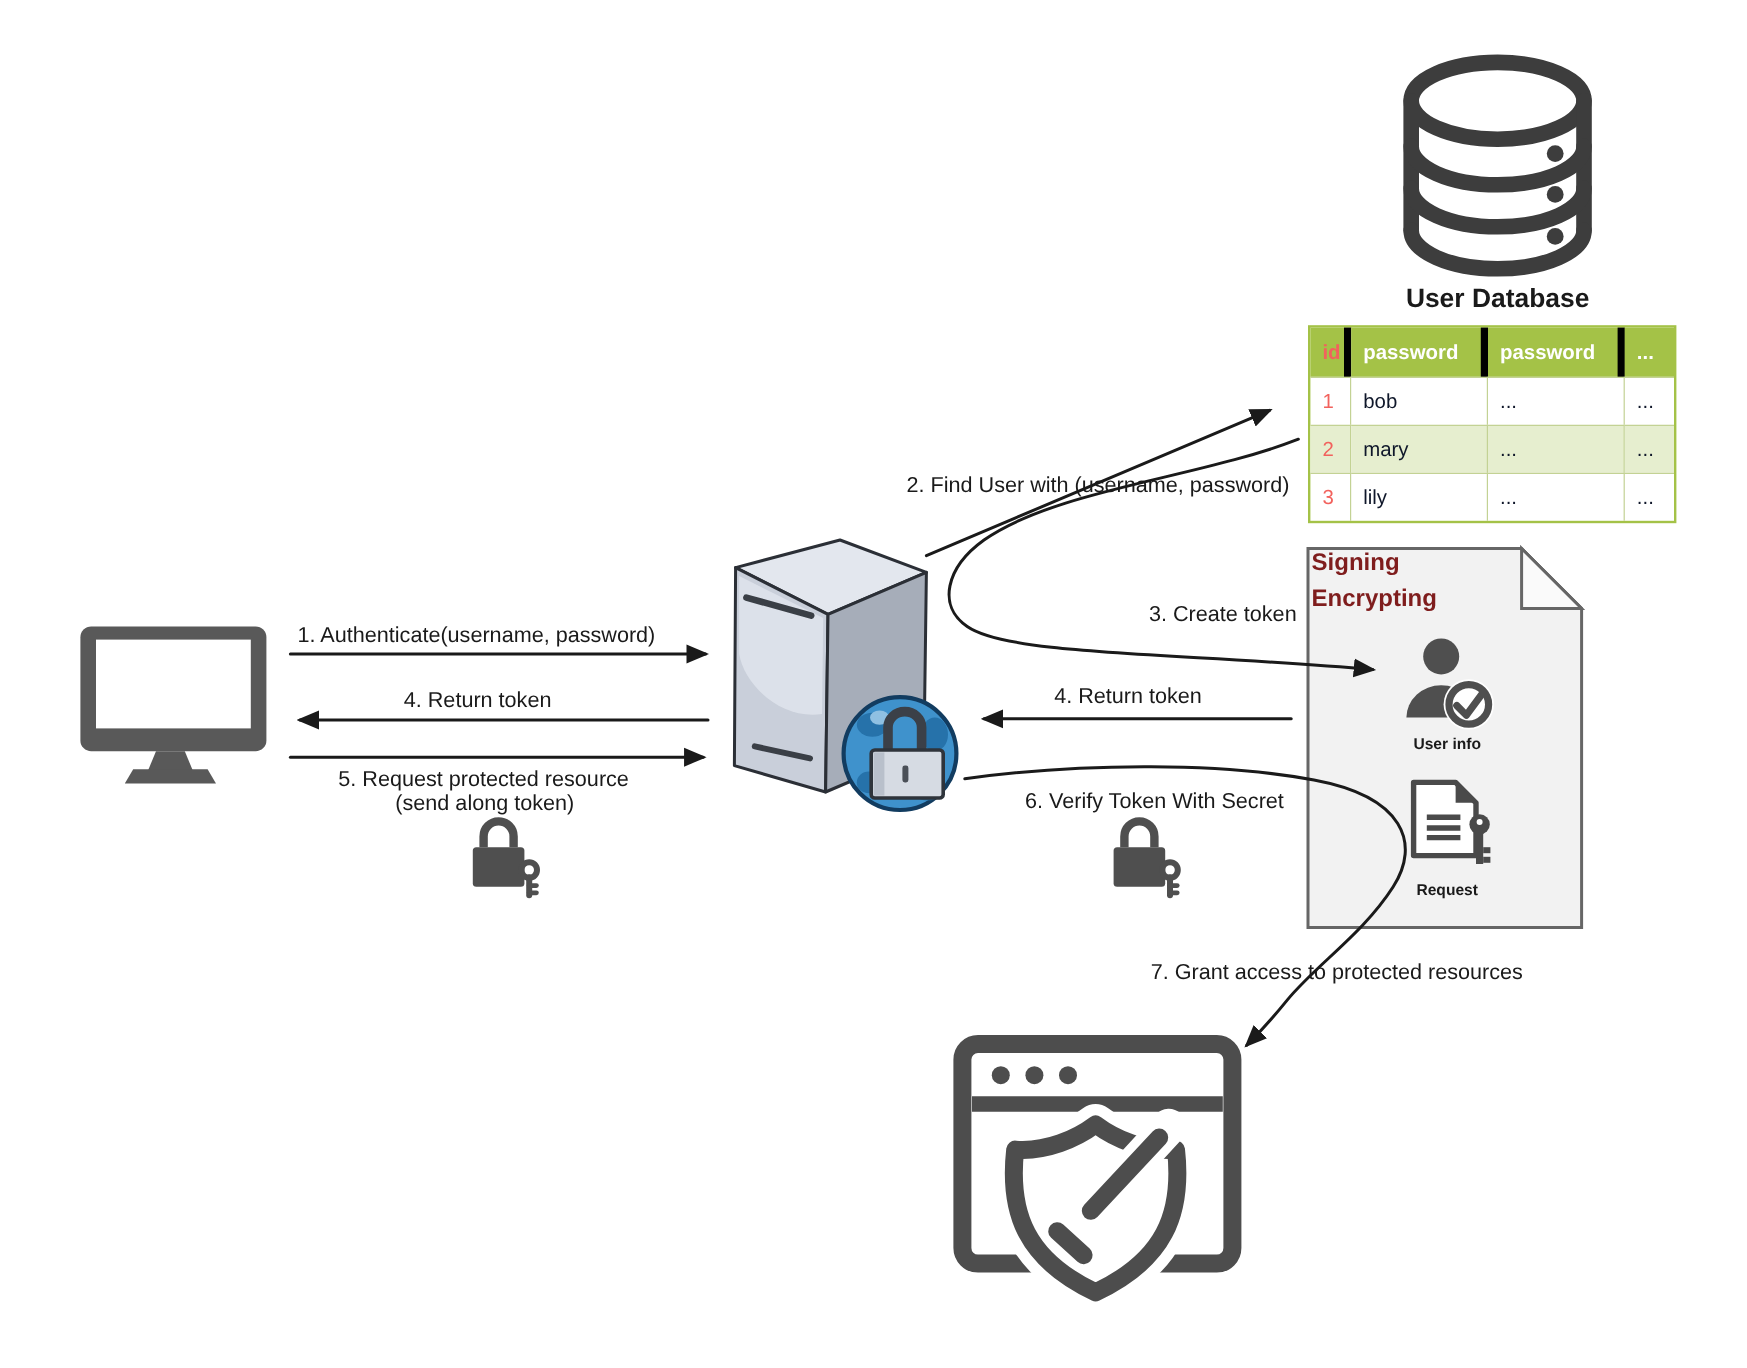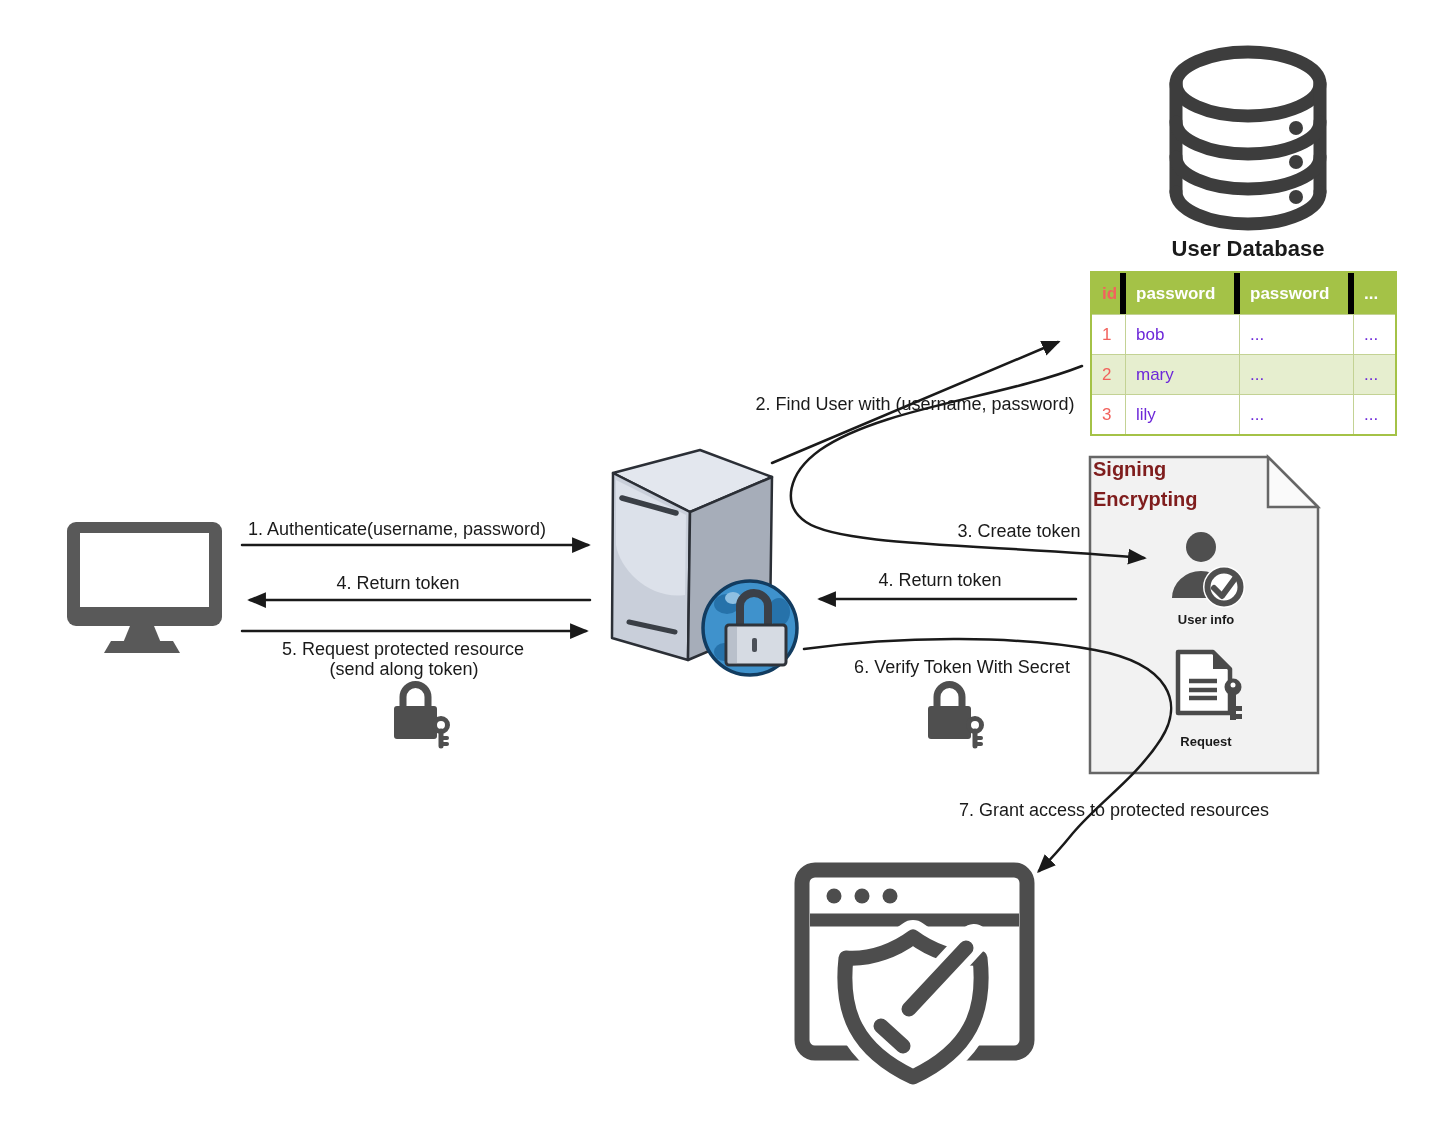--- a/index.html
+++ b/index.html
@@ -9,21 +9,21 @@
   .lbl{position:absolute;white-space:nowrap;color:#1a1a1a;font-size:18px;line-height:1.1;
        transform:translate(-50%,-50%);}
   .leftlab{position:absolute;white-space:nowrap;color:#7f1d1d;font-weight:bold;font-size:20px;}
   .bold{font-weight:bold;}
   .title{font-size:22px;}
   .sublab{font-size:13px;font-weight:bold;}
   
   .db-table{position:absolute;border:2px solid #a4c247;background:#fff;}
   .tr{display:grid;grid-template-columns:34px 114px 114px 41px;}
   .td{height:40px;display:flex;align-items:center;padding-left:10px;box-sizing:border-box;
-      font-size:17px;color:#6d28d9;border-right:1px solid #c3d294;}
+      font-size:17px;color:#0f172a;border-right:1px solid #c3d294;}
   .td:last-child{border-right:none;}
   .tr.head .td{background:#a4c247;color:#ffffff;font-weight:bold;height:41px;
       border-right:6px solid #000000;}
   .tr.head .td:last-child{border-right:none;}
   .tr.head .td.cid{color:#f2625d;}
   .tr.body .td{border-top:1px solid #c3d294;}
   .tr.body .td.cid{color:#f2625d;justify-content:flex-start;}
   .tr.alt .td{background:#e6eecf;}
 </style>
 </head>
@@ -142,21 +142,21 @@
     <path d="M 590 600 H 250" marker-end="url(#ah)"></path>
     <path d="M 242 631 H 586" marker-end="url(#ah)"></path>
     <path d="M 804 649 C 905 635 1020 636 1095 650 C 1170 664 1184 703 1161 739 C 1136 778 1098 803 1073 833 C 1056 854 1047 863 1039 871" marker-end="url(#ah)"></path>
   </g>
 </svg>
 
 <div class="lbl bold title" style="left:1248px;top:249px">User Database</div>
 
 <div class="lbl" style="left:397px;top:530px">1. Authenticate(username, password)</div>
 <div class="lbl" style="left:915px;top:405px">2. Find User with (username, password)</div>
-<div class="lbl" style="left:1019px;top:532px">3. Create token</div>
+<div class="lbl" style="left:1019px;top:512px">3. Create token</div>
 <div class="lbl" style="left:940px;top:581px">4. Return token</div>
 <div class="lbl" style="left:398px;top:584px">4. Return token</div>
 <div class="lbl" style="left:403px;top:650px">5. Request protected resource</div>
 <div class="lbl" style="left:404px;top:670px">(send along token)</div>
 <div class="lbl" style="left:962px;top:668px">6. Verify Token With Secret</div>
 <div class="lbl" style="left:1114px;top:811px">7. Grant access to protected resources</div>
 
 <div class="leftlab" style="left:1093px;top:458px">Signing</div>
 <div class="leftlab" style="left:1093px;top:488px">Encrypting</div>
 <div class="lbl sublab" style="left:1206px;top:620px">User info</div>

